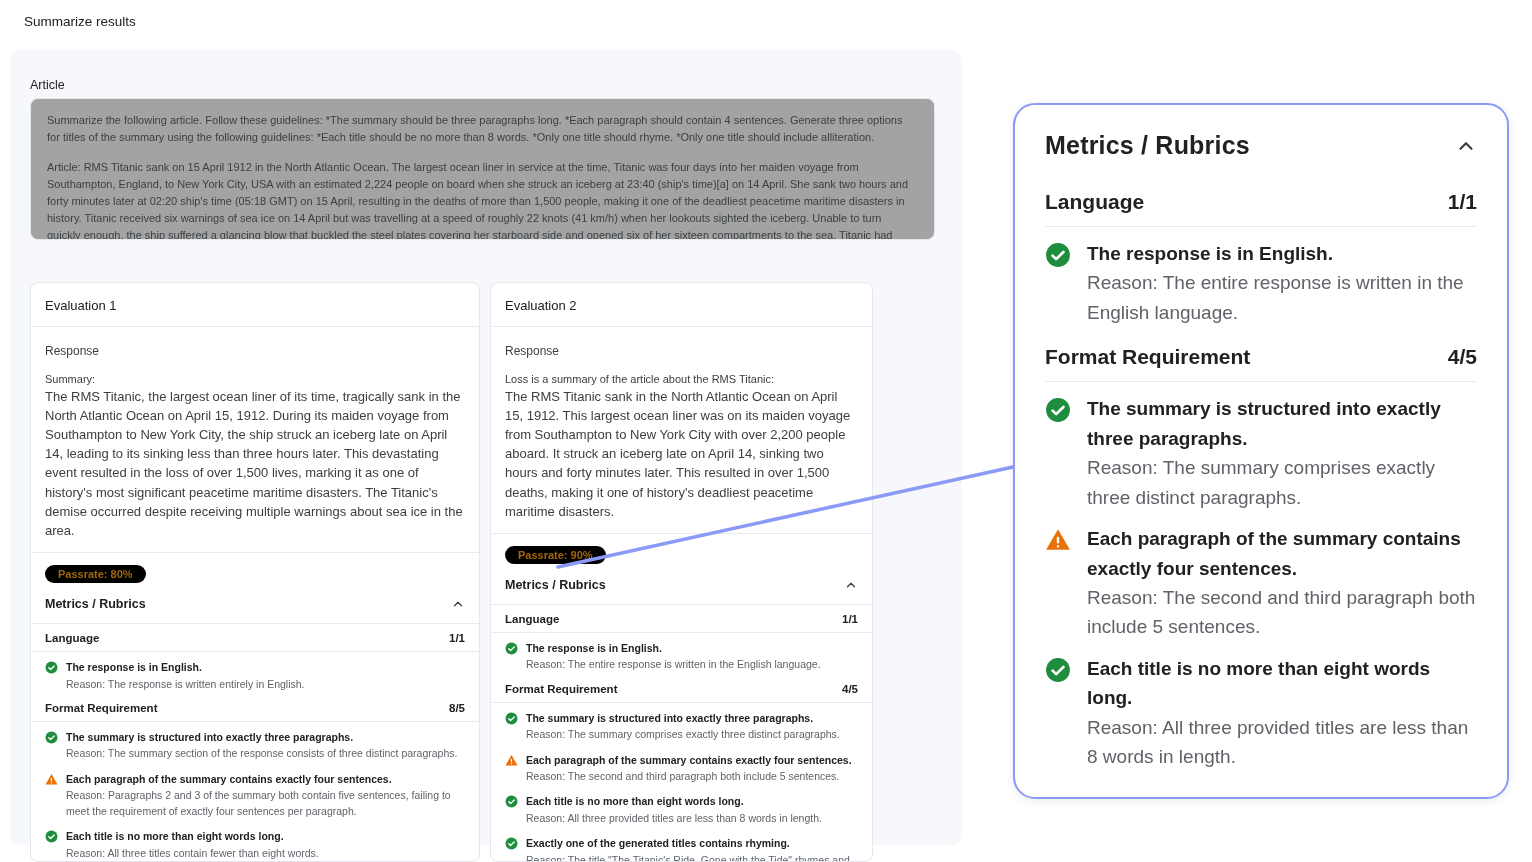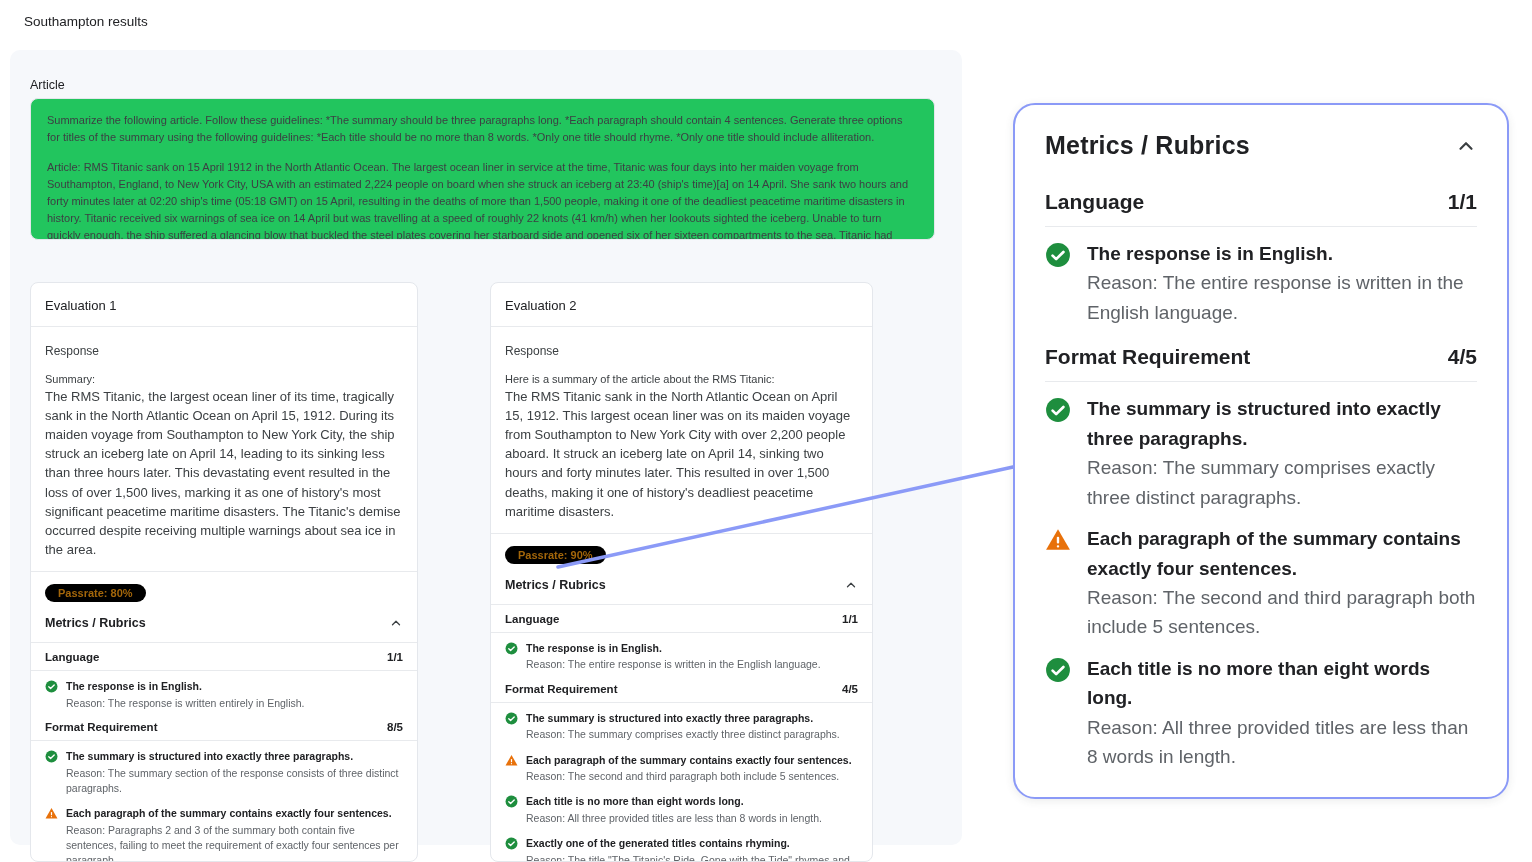--- a/index.html
+++ b/index.html
@@ -5,25 +5,25 @@
   *{box-sizing:border-box;margin:0;padding:0}
   html,body{width:1532px;height:862px;background:#ffffff;overflow:hidden;
     font-family:"Liberation Sans","DejaVu Sans",sans-serif;color:#202124;}
   .abs{position:absolute}
 
   .page-title{left:24px;top:14px;font-size:13.5px;color:#202124}
 
   .panel{left:10px;top:50px;width:952px;height:795px;background:#f6f8fb;border-radius:10px}
 
   .prompt-label{left:30px;top:78px;font-size:12.5px;color:#202124}
-  .prompt-card{left:30px;top:98px;width:905px;height:142px;background:#22c55e;border:1px solid #e4e7ec;
+  .prompt-card{left:30px;top:98px;width:905px;height:142px;background:#a3a3a3;border:1px solid #e4e7ec;
     border-radius:8px;padding:13px 16px;overflow:hidden}
   .prompt-card p{font-size:11px;line-height:1.55;color:#3c4043;margin-bottom:13px}
 
-  .eval-card{top:282px;width:388px;height:580px;background:#fff;border:1px solid #e4e7ec;
+  .eval-card{top:282px;width:450px;height:580px;background:#fff;border:1px solid #e4e7ec;
     border-radius:8px;overflow:hidden}
   .eval-card.one{left:30px}
   .eval-card.two{left:490px;width:383px}
 
   .eval-title{padding:15px 14px 13px;font-size:13px;color:#202124;border-bottom:1px solid #e8eaed}
   .resp-label{padding:17px 14px 0;font-size:12px;color:#3c4043}
   .resp-block{min-height:138px;padding:15px 14px 0}
   .resp-intro{font-size:11px;color:#3c4043;margin-bottom:2px}
   .resp-body{font-size:13px;line-height:1.47;color:#3c4043}
   .resp-divider{border-bottom:1px solid #e8eaed;margin-top:12px}
@@ -58,21 +58,21 @@
   .callout .sec-name,.callout .sec-score{font-size:21px;font-weight:bold}
   .callout .rubric-item{gap:16px;padding:12px 0 0}
   .callout .st-icon{width:26px;height:26px;margin-top:3px}
   .callout .it-title{font-size:19px;line-height:1.55;font-weight:bold}
   .callout .it-reason{font-size:19px;line-height:1.55;margin-top:0;color:#5f6368}
   .callout .rubric-item.clipped{height:14px;overflow:hidden}
 </style>
 </head>
 <body>
 
-<div class="abs page-title">Southampton results</div>
+<div class="abs page-title">Summarize results</div>
 
 <div class="abs panel"></div>
 
 <div class="abs prompt-label">Article</div>
 
 <div class="abs prompt-card">
   <p>Summarize the following article. Follow these guidelines: *The summary should be three paragraphs long. *Each paragraph should contain 4 sentences. Generate three options for titles of the summary using the following guidelines: *Each title should be no more than 8 words. *Only one title should rhyme. *Only one title should include alliteration.</p>
   <p>Article: RMS Titanic sank on 15 April 1912 in the North Atlantic Ocean. The largest ocean liner in service at the time, Titanic was four days into her maiden voyage from Southampton, England, to New York City, USA with an estimated 2,224 people on board when she struck an iceberg at 23:40 (ship's time)[a] on 14 April. She sank two hours and forty minutes later at 02:20 ship's time (05:18 GMT) on 15 April, resulting in the deaths of more than 1,500 people, making it one of the deadliest peacetime maritime disasters in history. Titanic received six warnings of sea ice on 14 April but was travelling at a speed of roughly 22 knots (41 km/h) when her lookouts sighted the iceberg. Unable to turn quickly enough, the ship suffered a glancing blow that buckled the steel plates covering her starboard side and opened six of her sixteen compartments to the sea. Titanic had been</p>
 </div>
 
@@ -165,21 +165,21 @@
       </div>
     </div>
   
   
 </div>
 
 <div class="abs eval-card two">
   <div class="eval-title">Evaluation 2</div>
   <div class="resp-label">Response</div>
   <div class="resp-block">
-    <p class="resp-intro">Here is a summary of the article about the RMS Titanic:</p>
+    <p class="resp-intro">Loss is a summary of the article about the RMS Titanic:</p>
     <p class="resp-body">The RMS Titanic sank in the North Atlantic Ocean on April 15, 1912. This largest ocean liner was on its maiden voyage from Southampton to New York City with over 2,200 people aboard. It struck an iceberg late on April 14, sinking two hours and forty minutes later. This resulted in over 1,500 deaths, making it one of history's deadliest peacetime maritime disasters.</p>
   </div>
   <div class="resp-divider"></div>
   <span class="passrate">Passrate: 90%</span>
   <div class="metrics-head">
     <span class="metrics-title">Metrics / Rubrics</span>
     <span class="chev">
       <svg viewBox="0 0 24 24">
           <path d="M6 15l6-6 6 6" fill="none" stroke="currentColor" stroke-width="2.2" stroke-linecap="round" stroke-linejoin="round"></path>
         </svg>

